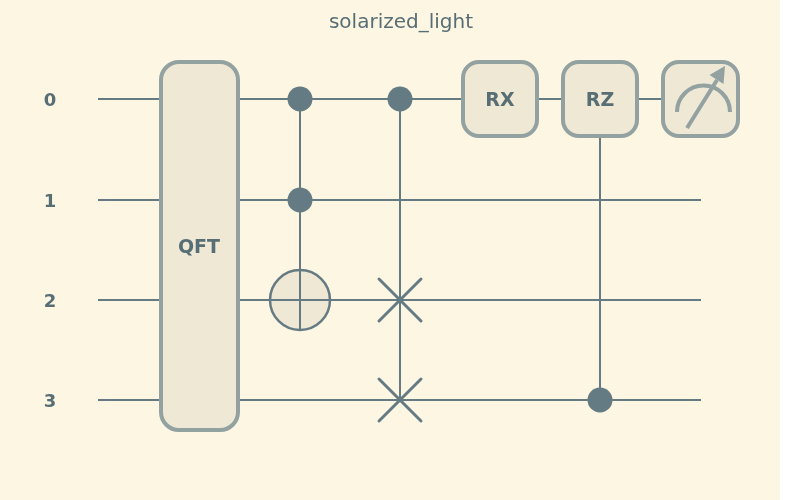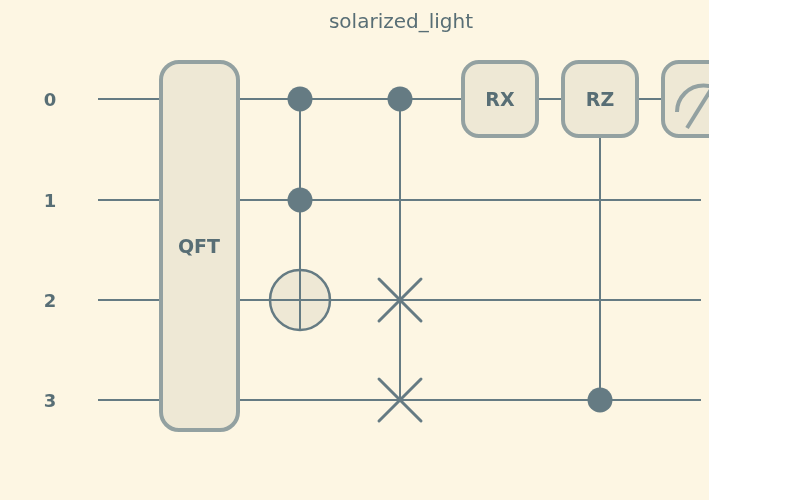--- a/index.html
+++ b/index.html
@@ -1,21 +1,21 @@
 <!DOCTYPE html>
 <html style="--background: #fdf6e3; --gate-fill: #eee8d5; --gate-border: #93a1a1; --line-color: #657b83; --text-color: #586e75;"><head>
 <meta charset="utf-8">
 <style>
   html, body {
     margin: 0;
     padding: 0;
   }
   .figure {
     position: relative;
-    width: 709px;
+    width: 780px;
     height: 500px;
     background: var(--background, #fdf6e3);
     font-family: "DejaVu Sans", sans-serif;
     overflow: hidden;
   }
   svg text {
     font-family: "DejaVu Sans", sans-serif;
   }
   .title-text {
     font-size: 20px;

